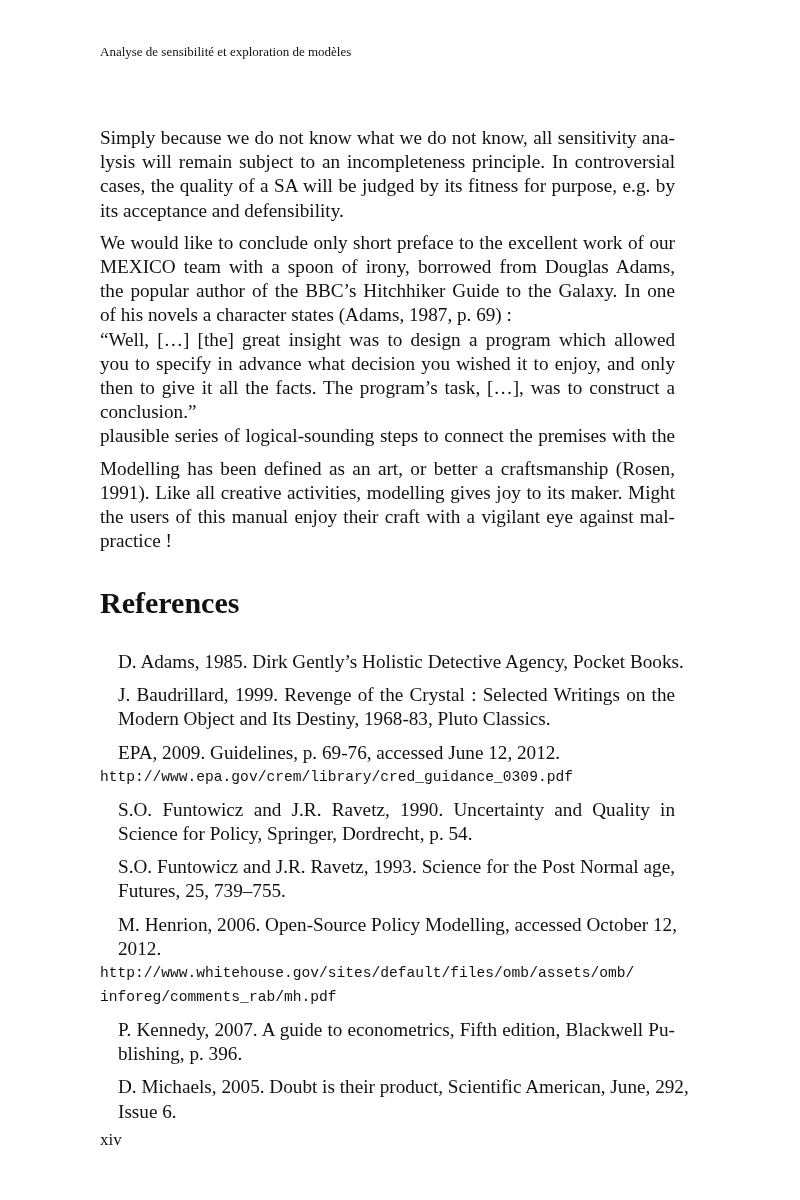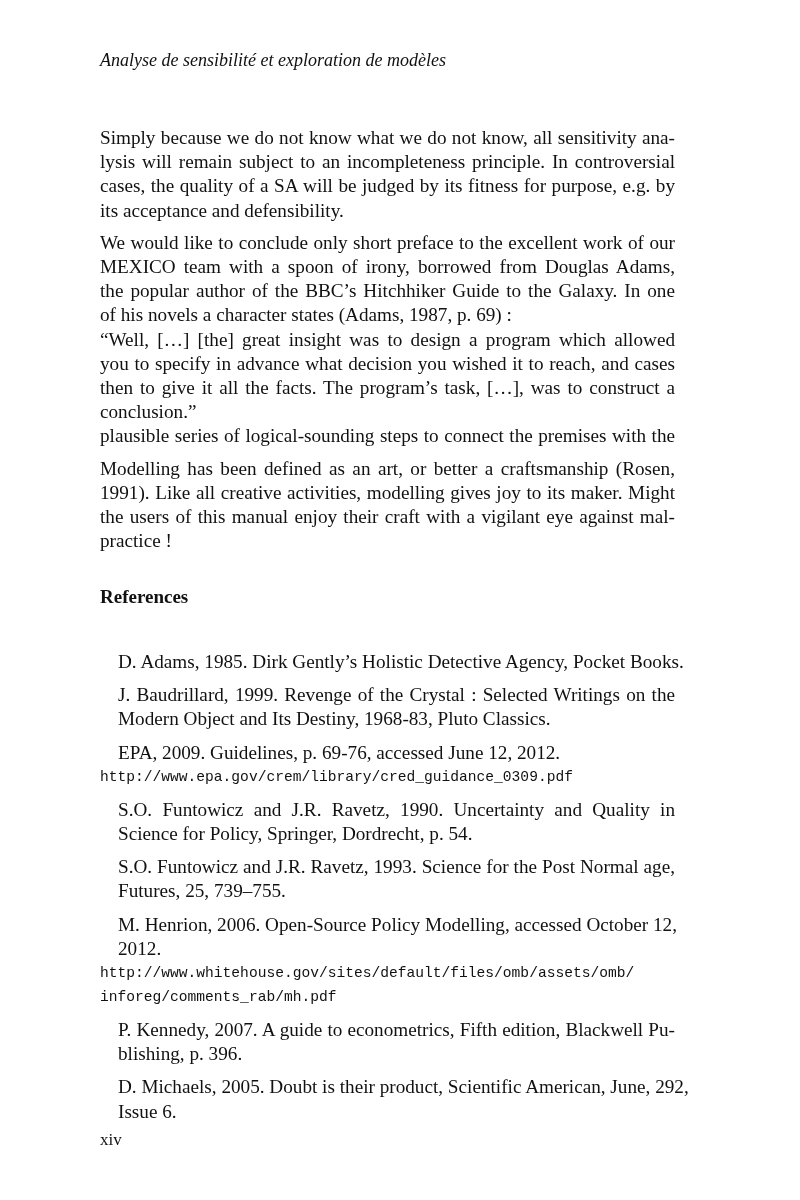--- a/index.html
+++ b/index.html
@@ -1,23 +1,23 @@
 <!DOCTYPE html>
 <html><head>
   <meta charset="utf-8">
   <style>
     html, body { margin: 0; padding: 0; background: #ffffff; }
     body { width: 800px; height: 1200px; position: relative; overflow: hidden; color: #111; }
     .page { position: absolute; left: 100px; top: 0; width: 575px; font-family: "Liberation Serif", serif; }
-    .running-head { position: absolute; top: 50px; left: 0; font-size: 18px; white-space: nowrap; font-style: italic; }
+    .running-head { position: absolute; top: 44px; left: 0; font-size: 13px; white-space: nowrap; }
     .body-text { position: absolute; top: 126px; left: 0; width: 575px; font-size: 19.2px; line-height: 24.2px; }
     .para { margin: 0 0 8px 0; text-align: justify; }
     .line { display: block; text-align: justify; text-align-last: justify; white-space: nowrap; }
     .line.last { text-align-last: left; }
-    .refs-title { position: absolute; top: 586px; left: 0; font-size: 19px; font-weight: bold; }
+    .refs-title { position: absolute; top: 586px; left: 0; font-size: 30px; font-weight: bold; }
     .refs { position: absolute; top: 650px; left: 0; width: 575px; font-size: 19.2px; line-height: 24.2px; }
     .ref { margin: 0 0 9px 0; padding-left: 18px; text-indent: -18px; }
     .ref .line { text-indent: 0; }
     .url { font-family: "Liberation Mono", monospace; font-size: 14.6px; line-height: 24px; display: block; white-space: nowrap; }
     .folio { position: absolute; top: 1130px; left: 0; font-size: 17px; }
   </style>
 </head>
 <body>
 
 <div class="page">
@@ -29,21 +29,21 @@
       <span class="line">lysis will remain subject to an incompleteness principle. In controversial</span>
       <span class="line">cases, the quality of a SA will be judged by its fitness for purpose, e.g. by</span>
       <span class="line last">its acceptance and defensibility.</span>
     </div>
     <div class="para">
       <span class="line">We would like to conclude only short preface to the excellent work of our</span>
       <span class="line">MEXICO team with a spoon of irony, borrowed from Douglas Adams,</span>
       <span class="line">the popular author of the BBC’s Hitchhiker Guide to the Galaxy. In one</span>
       <span class="line last">of his novels a character states (Adams, 1987, p. 69) :</span>
       <span class="line">“Well, […] [the] great insight was to design a program which allowed</span>
-      <span class="line">you to specify in advance what decision you wished it to reach, and cases</span>
+      <span class="line">you to specify in advance what decision you wished it to enjoy, and only</span>
       <span class="line">then to give it all the facts. The program’s task, […], was to construct a</span>
       <span class="line last">conclusion.”</span>
       <span class="line">plausible series of logical-sounding steps to connect the premises with the</span>
     </div>
     <div class="para">
       <span class="line">Modelling has been defined as an art, or better a craftsmanship (Rosen,</span>
       <span class="line">1991). Like all creative activities, modelling gives joy to its maker. Might</span>
       <span class="line">the users of this manual enjoy their craft with a vigilant eye against mal-</span>
       <span class="line last">practice !</span>
     </div>

